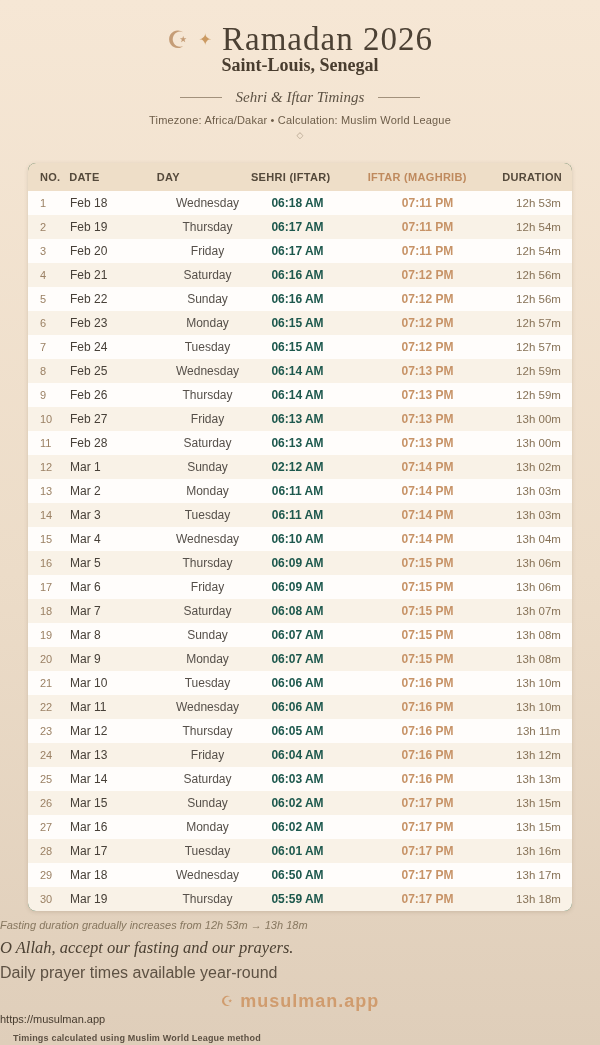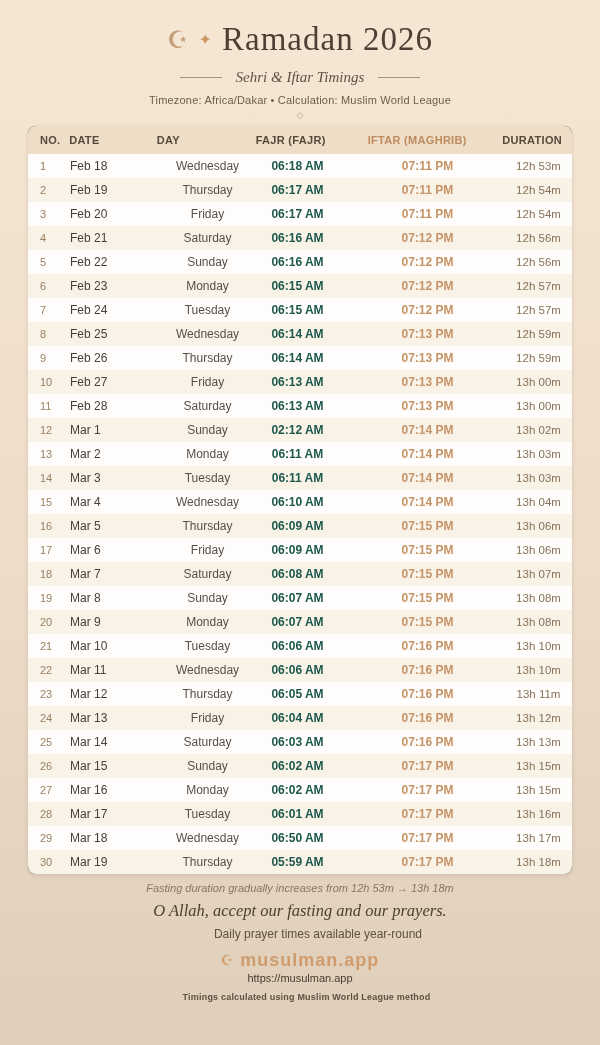--- a/index.html
+++ b/index.html
@@ -15,74 +15,75 @@
   .crescent-icon{font-size:24px;color:#c59d77;}
   .star-icon{font-size:16px;color:#cb9a62;}
   .title{font-family:"Liberation Serif",serif;font-size:33px;color:#4c4134;letter-spacing:1px;}
   .location{font-family:"Liberation Serif",serif;font-size:18px;font-weight:bold;color:#493d2f;margin-top:0px;line-height:1.1;}
   .divider{display:flex;align-items:center;justify-content:center;gap:14px;margin-top:13px;}
   .divider .line{width:42px;height:1px;background:#a2917c;}
   .divider .text{font-family:"Liberation Serif",serif;font-style:italic;font-size:15px;color:#5d5244;}
   .meta{font-size:11px;color:#6d5d49;margin-top:8px;letter-spacing:0.2px;}
   .diamond{font-size:9px;color:#b4a38d;margin-top:5px;line-height:1;}
 
-  .card{margin:6px 28px 0;background:#14532d;border-radius:8px;overflow:hidden;
+  .card{margin:23px 28px 0;background:#14532d;border-radius:8px;overflow:hidden;
         box-shadow:0 1px 4px rgba(90,70,50,0.18);}
   .thead{display:flex;align-items:center;height:28px;background:#eedec8;
          font-size:11px;font-weight:bold;letter-spacing:0.3px;color:#54493b;}
   .trow{display:flex;align-items:center;height:24px;font-size:12px;background:#fffdfb;}
   .tbody .trow:nth-child(even){background:#f9f2e7;}
   .c-no{width:30px;padding-left:12px;}
   .c-date{width:90px;}
   .c-day{width:95px;}
   .c-sehri{width:85px;text-align:center;}
   .c-iftar{width:175px;text-align:center;}
   .c-dur{flex:1;text-align:center;padding-right:10px;}
   .trow .c-no{color:#9b8164;font-size:11px;}
   .trow .c-date{color:#474038;}
   .trow .c-day{color:#56504a;text-align:center;}
   .trow .c-sehri{font-weight:bold;color:#1d584d;}
   .trow .c-iftar{font-weight:bold;color:#c79367;}
   .trow .c-dur{color:#877257;font-size:11.5px;}
   .thead .c-iftar{color:#bf8a5e;}
 
-  .footer{text-align:center;}
+  .footer{}
   .note{font-style:italic;font-size:11px;color:#87775f;margin-top:8px;}
   .dua{font-family:"Liberation Serif",serif;font-style:italic;font-size:16.5px;color:#4c4133;margin-top:7px;}
-  .daily{font-size:12px;color:#5d5143;margin-top:6px;padding-left:36px;}
+  .daily{font-size:16px;color:#5d5143;margin-top:6px;}
   .brand{margin-top:10px;font-size:18px;font-weight:bold;color:#d09c6e;letter-spacing:1px;
          display:flex;align-items:center;justify-content:center;gap:7px;line-height:1;}
   .brand .brand-crescent{font-size:14px;font-weight:normal;letter-spacing:0;}
   .url{font-size:11px;color:#463b2e;margin-top:3px;}
   .method{font-size:9px;font-weight:bold;color:#5d5143;margin-top:8px;letter-spacing:0.2px;padding-left:13px;}
 </style>
 </head>
 <body>
 
 <div class="header">
   <div class="title-line">
     <span class="crescent-icon">☪</span>
     <span class="star-icon">✦</span>
     <span class="title">Ramadan 2026</span>
   </div>
+  <div class="location">Saint-Louis, Senegal</div>
   <div class="divider">
     <span class="line"></span>
     <span class="text">Sehri &amp; Iftar Timings</span>
     <span class="line"></span>
   </div>
   <div class="meta">Timezone: Africa/Dakar • Calculation: Muslim World League</div>
   <div class="diamond">◇</div>
 </div>
 
 <div class="card">
   <div class="thead">
     <span class="c-no">NO.</span>
     <span class="c-date">DATE</span>
     <span class="c-day">DAY</span>
-    <span class="c-sehri">FAJR (FAJR)</span>
+    <span class="c-sehri">SEHRI (IFTAR)</span>
     <span class="c-iftar">IFTAR (MAGHRIB)</span>
     <span class="c-dur">DURATION</span>
   </div>
   <div class="tbody">
       <div class="trow">
     <span class="c-no">1</span>
     <span class="c-date">Feb 18</span>
     <span class="c-day">Wednesday</span>
     <span class="c-sehri">06:18 AM</span>
     <span class="c-iftar">07:11 PM</span>

